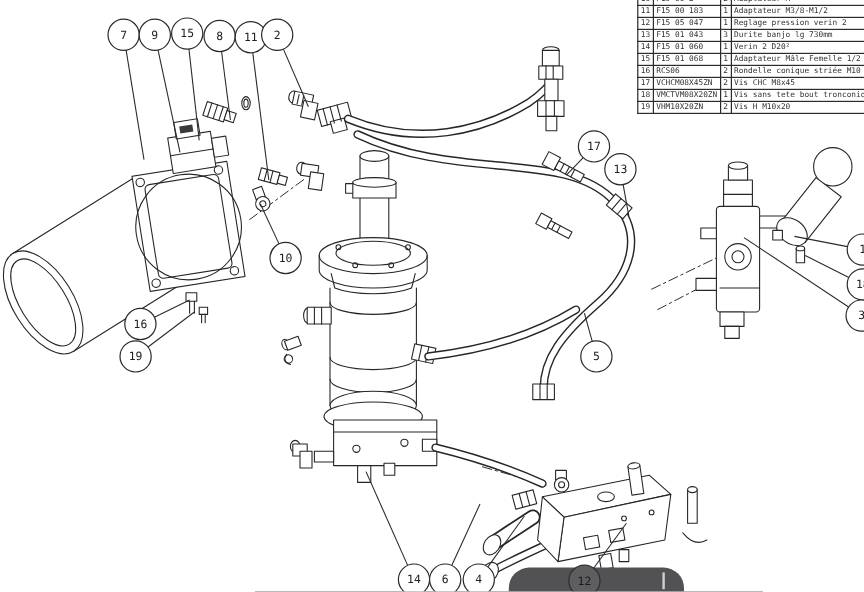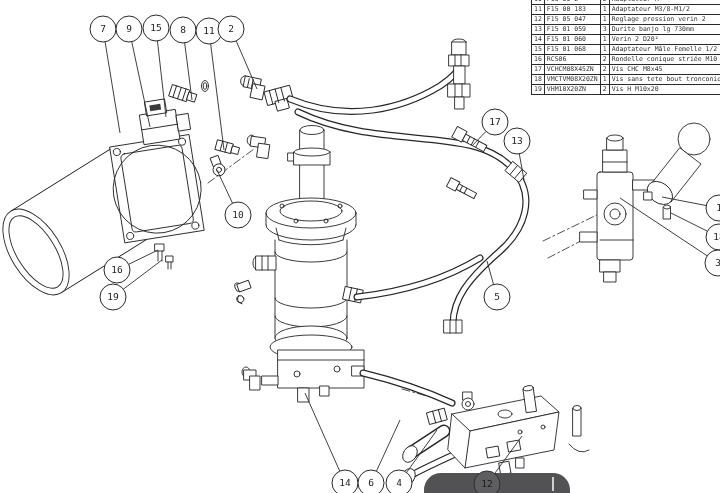--- a/index.html
+++ b/index.html
@@ -351,21 +351,21 @@
           <td class="c-desc">Adaptateur M3/8-M1/2</td>
         </tr>
         <tr>
           <td class="c-item">12</td>
           <td class="c-ref">F15 05 047</td>
           <td class="c-qty">1</td>
           <td class="c-desc">Reglage pression verin 2</td>
         </tr>
         <tr>
           <td class="c-item">13</td>
-          <td class="c-ref">F15 01 059</td>
+          <td class="c-ref">F15 01 043</td>
           <td class="c-qty">3</td>
           <td class="c-desc">Durite banjo lg 730mm</td>
         </tr>
         <tr>
           <td class="c-item">14</td>
           <td class="c-ref">F15 01 060</td>
           <td class="c-qty">1</td>
           <td class="c-desc">Verin 2 D20²</td>
         </tr>
         <tr>

